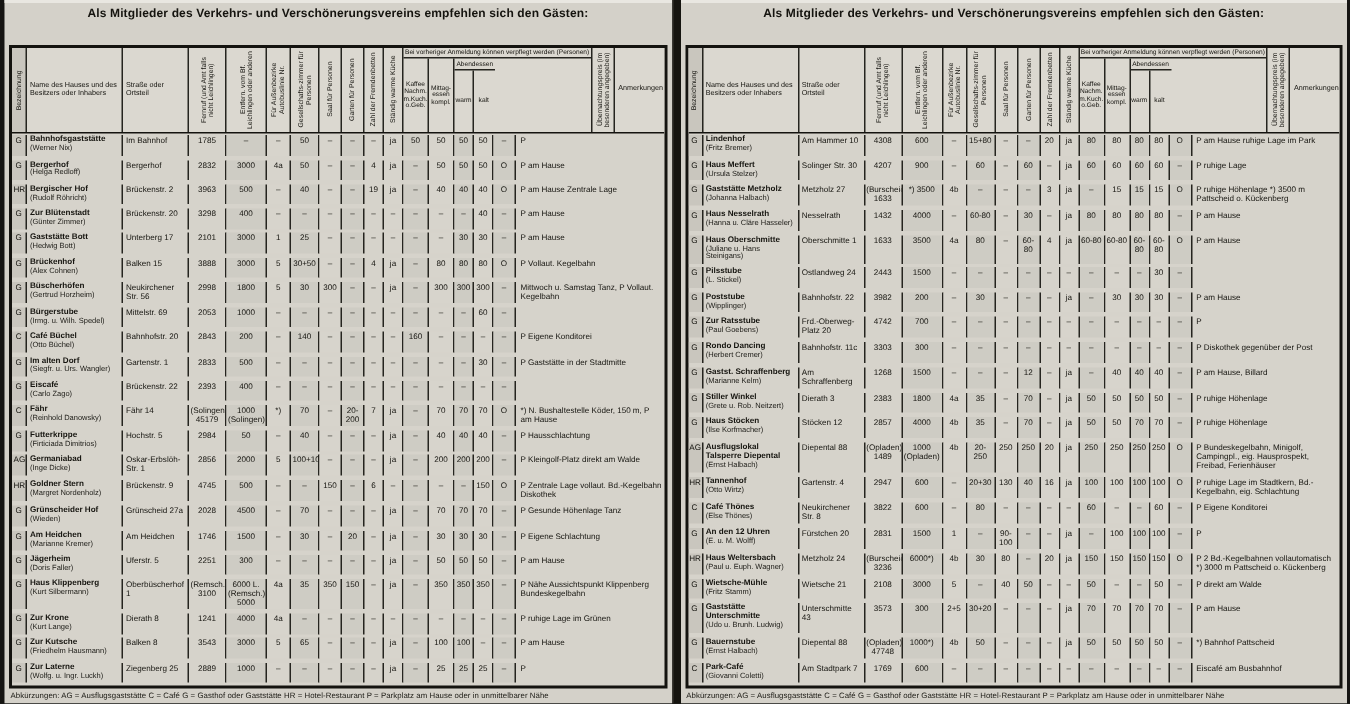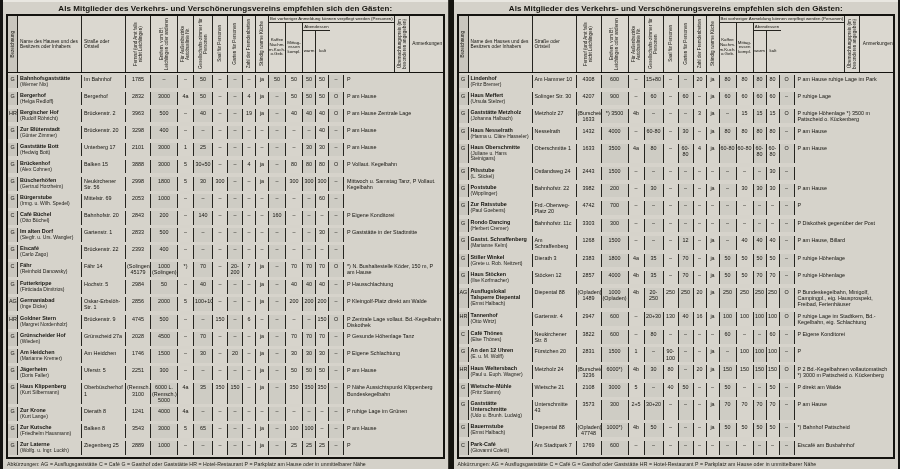--- a/index.html
+++ b/index.html
@@ -15,21 +15,21 @@
   .gutter{width:6px;background:#15140f;box-shadow:inset 1px 0 0 #3a3833}
   .page{
     flex:1;height:469px;box-sizing:border-box;
     background:#d4d1c9;
     padding:2px 3px 1px 3px;
     display:flex;flex-direction:column;
     border-top:2px solid #e9e7e1;
   }
   .title{
     font-size:8px;font-weight:bold;text-align:center;
-    letter-spacing:.1px;line-height:1.1;padding:1px 0 0 0;
+    letter-spacing:.1px;line-height:1.1;padding:1px 0 16px 0;
     white-space:nowrap;overflow:hidden;
   }
   .tbl{
     border:2px solid #14130f;flex:1;display:flex;flex-direction:column;
     background:#d6d3cb;overflow:hidden;
   }
   .thead{display:flex;height:56px;border-bottom:1.5px solid #14130f;background:#dbd8d0}
   .hc{border-right:1px solid #25241f;display:flex;align-items:center;justify-content:center;
       box-sizing:border-box;overflow:hidden;text-align:center;font-size:4.8px;line-height:1.1;padding:1px}
   .rot span{writing-mode:vertical-rl;transform:rotate(180deg);font-size:4.6px;line-height:1.1;

